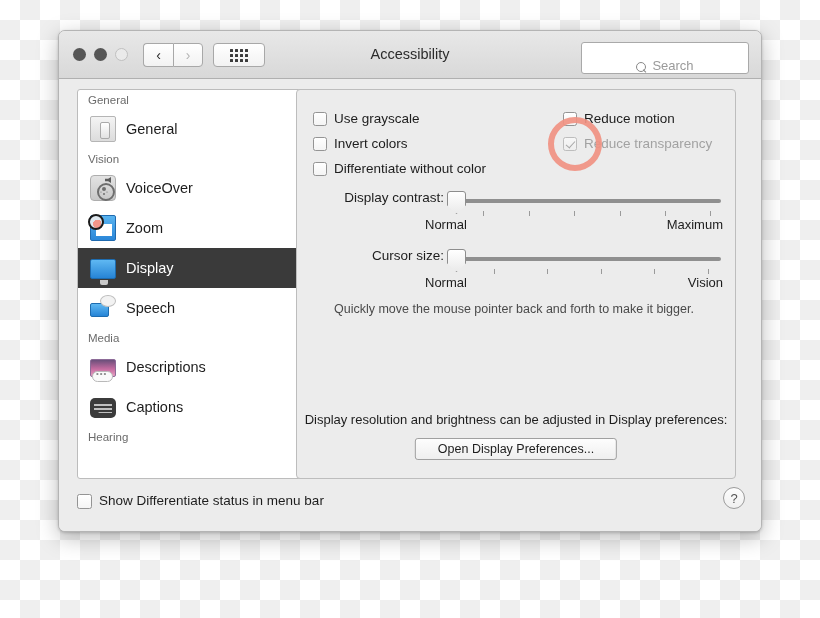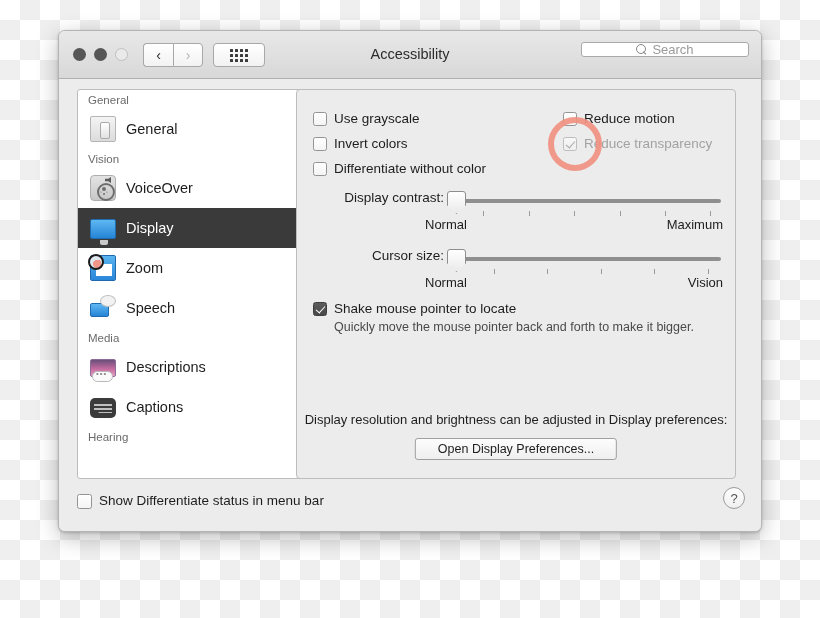--- a/index.html
+++ b/index.html
@@ -101,26 +101,26 @@
     text-align: center;
     font-size: 14.5px;
     color: #2b2b2b;
   }
 
   .searchbox {
     position: absolute;
     right: 12px;
     top: 11px;
     width: 168px;
-    height: 15px;
+    height: 32px;
     background: #ffffff;
     border: 1px solid #a9a9a9;
     border-radius: 3px;
     display: flex;
-    align-items: center;
+    align-items: flex-end;
     justify-content: center;
     gap: 5px;
     margin-left: 41px;
   }
   .searchbox .mag {
     width: 11px; height: 11px;
     position: relative;
     display: inline-block;
   }
   .searchbox .mag::before {
@@ -559,30 +559,30 @@
       <div class="grp-head">Vision</div>
 
       <div class="side-item">
         <span class="sicon ic-voiceover">
           <span class="vo-wave"></span>
             <span class="vo-person"></span>
         </span>
         <span class="lbl">VoiceOver</span>
       </div>
 
-      <div class="side-item selected">
-        <span class="sicon ic-display"></span>
-        <span class="lbl">Display</span>
-      </div>
-
       <div class="side-item">
         <span class="sicon ic-zoom">
           <span class="z-lens"></span>
         </span>
         <span class="lbl">Zoom</span>
+      </div>
+
+      <div class="side-item selected">
+        <span class="sicon ic-display"></span>
+        <span class="lbl">Display</span>
       </div>
 
       <div class="side-item">
         <span class="sicon ic-speech">
           <span class="sp-screen"></span>
             <span class="sp-bubble"></span>
         </span>
         <span class="lbl">Speech</span>
       </div>
 
@@ -660,24 +660,20 @@
             <i style="left:55%"></i>
           <i style="left:75%"></i>
             <i style="left:95%"></i>
         </div>
         <div class="thumb"></div>
         <div class="sl-min">Normal</div>
         <div class="sl-max">Vision</div>
       </div>
 
       <div class="shake-block">
-        <div class="cb-row">
-          <span class="cbox checked"></span>
-          <span class="cb-label">Shake mouse pointer to locate</span>
-        </div>
         <div class="shake-desc">Quickly move the mouse pointer back and forth to make it bigger.</div>
       </div>
 
       <div class="bottom-note">Display resolution and brightness can be adjusted in Display preferences:</div>
       <div class="open-disp-btn">Open Display Preferences...</div>
     </div>
 
     <div class="footer-cb">
       <span class="cbox"></span>
       <span class="cb-label">Show Differentiate status in menu bar</span>

